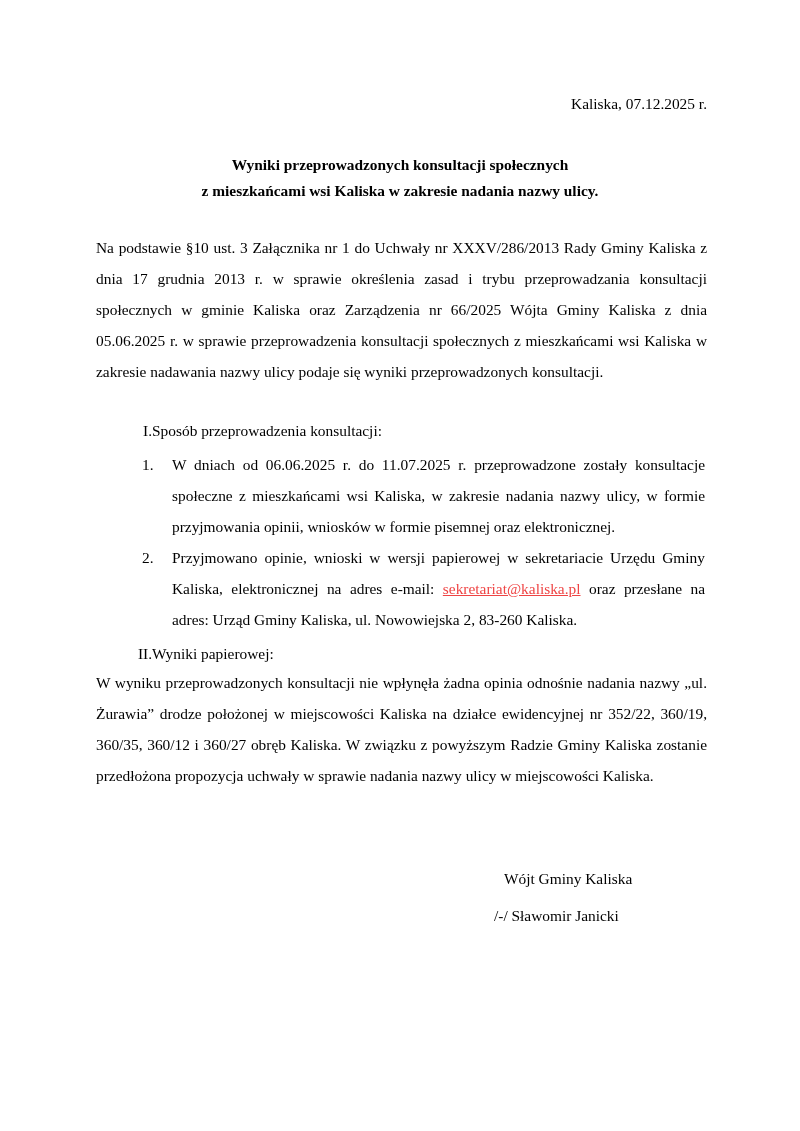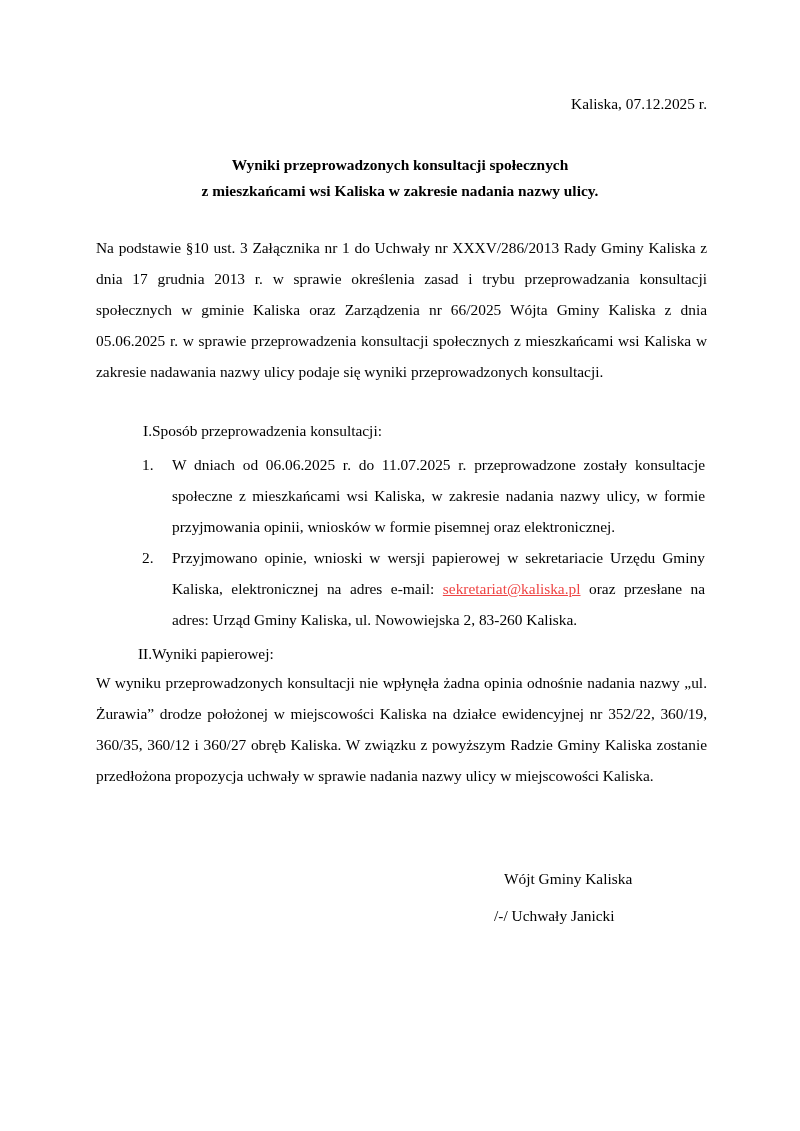--- a/index.html
+++ b/index.html
@@ -51,14 +51,14 @@
     <div class="txt"><span>Przyjmowano opinie, wnioski w wersji papierowej w sekretariacie Urzędu Gminy Kaliska, elektronicznej na adres e-mail: </span><a class="link">sekretariat@kaliska.pl</a><span> oraz przesłane na adres: Urząd Gminy Kaliska, ul. Nowowiejska 2, 83-260 Kaliska.</span></div>
   </div>
 
   <div class="abs sec s2">
     <span class="num">II.</span><span>Wyniki papierowej:</span>
   </div>
 
   <div class="abs para para-res">W wyniku przeprowadzonych konsultacji nie wpłynęła żadna opinia odnośnie nadania nazwy „ul. Żurawia” drodze położonej w miejscowości Kaliska na działce ewidencyjnej nr 352/22, 360/19, 360/35, 360/12 i 360/27 obręb Kaliska. W związku z powyższym Radzie Gminy Kaliska zostanie przedłożona propozycja uchwały w sprawie nadania nazwy ulicy w miejscowości Kaliska.</div>
 
   <div class="abs sig1">Wójt Gminy Kaliska</div>
-  <div class="abs sig2">/-/ Uchwały Janicki</div>
+  <div class="abs sig2">/-/ Sławomir Janicki</div>
 </div>
 
 </body></html>

